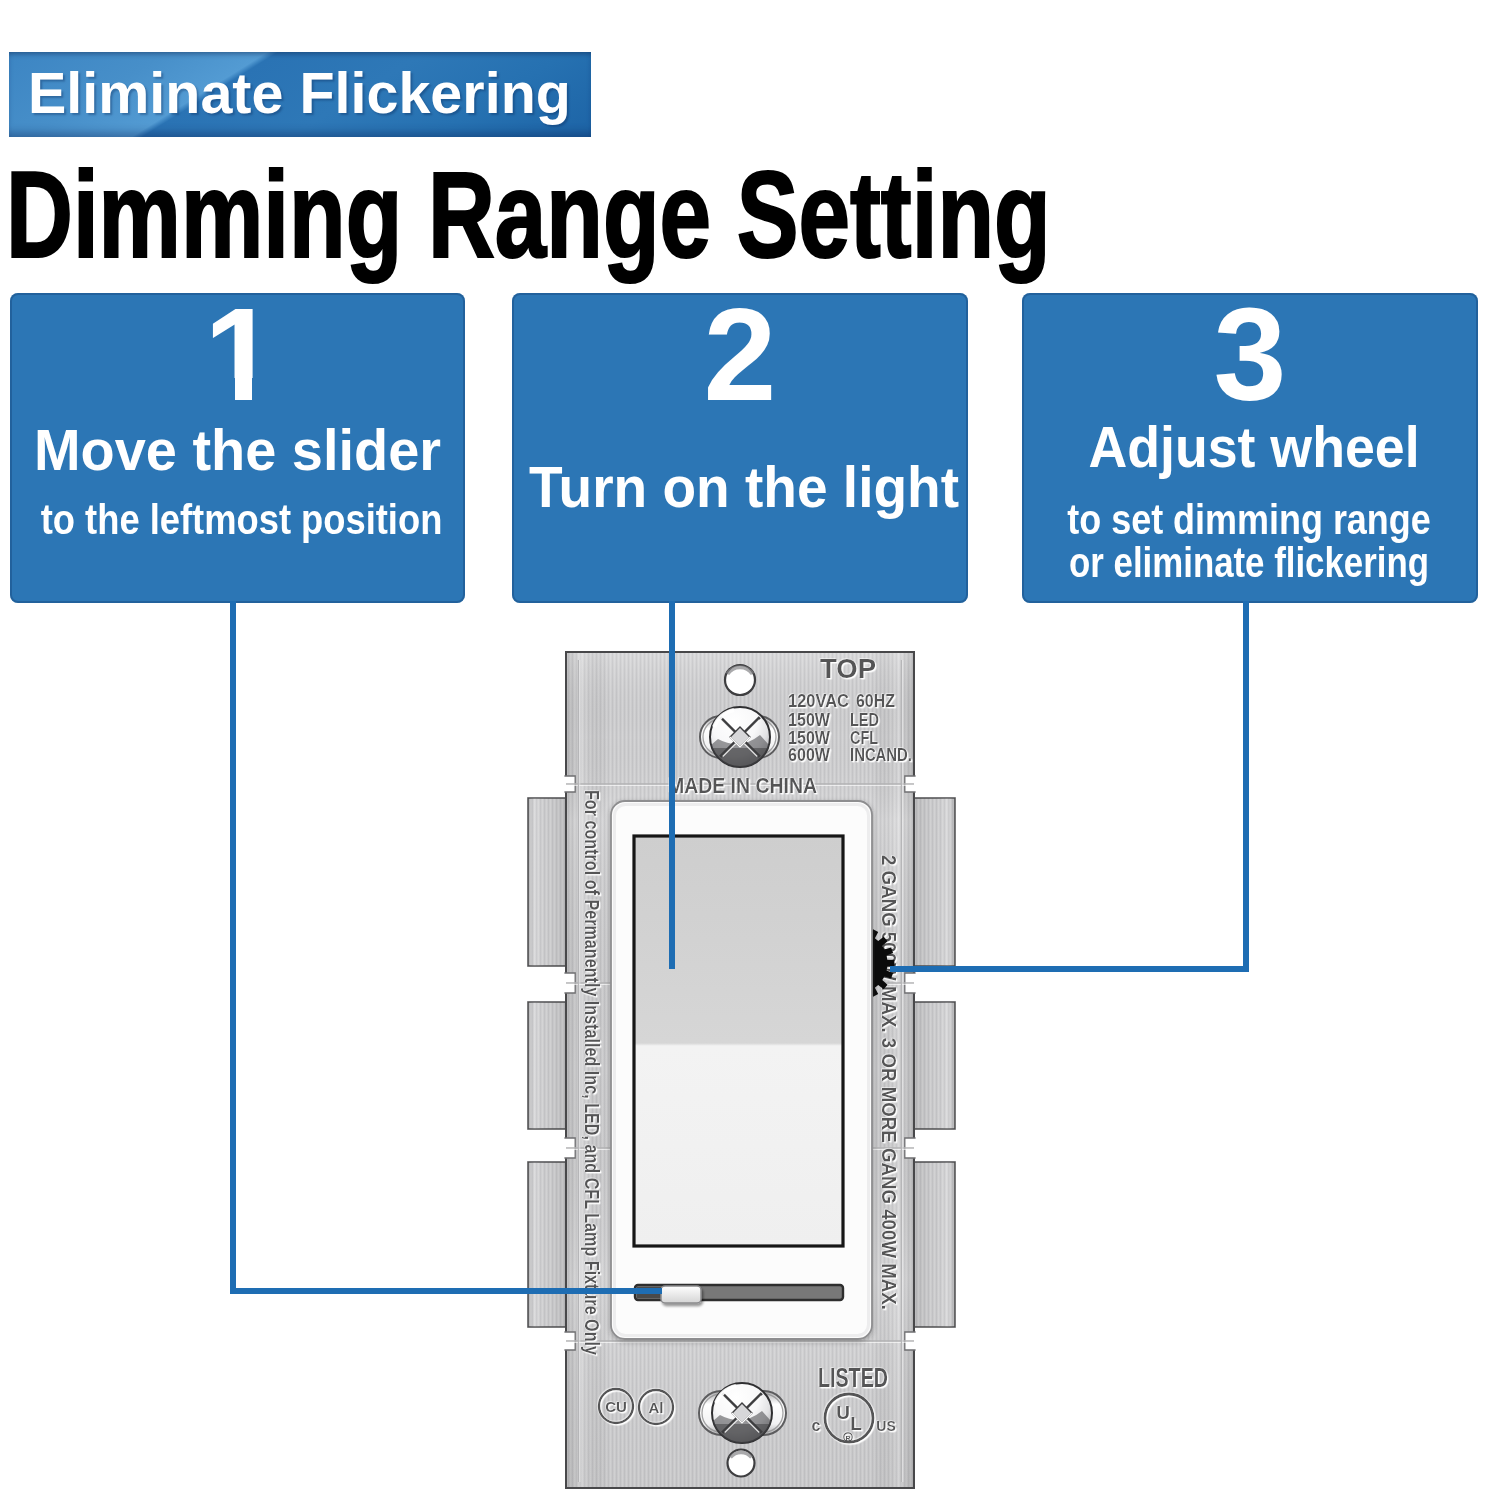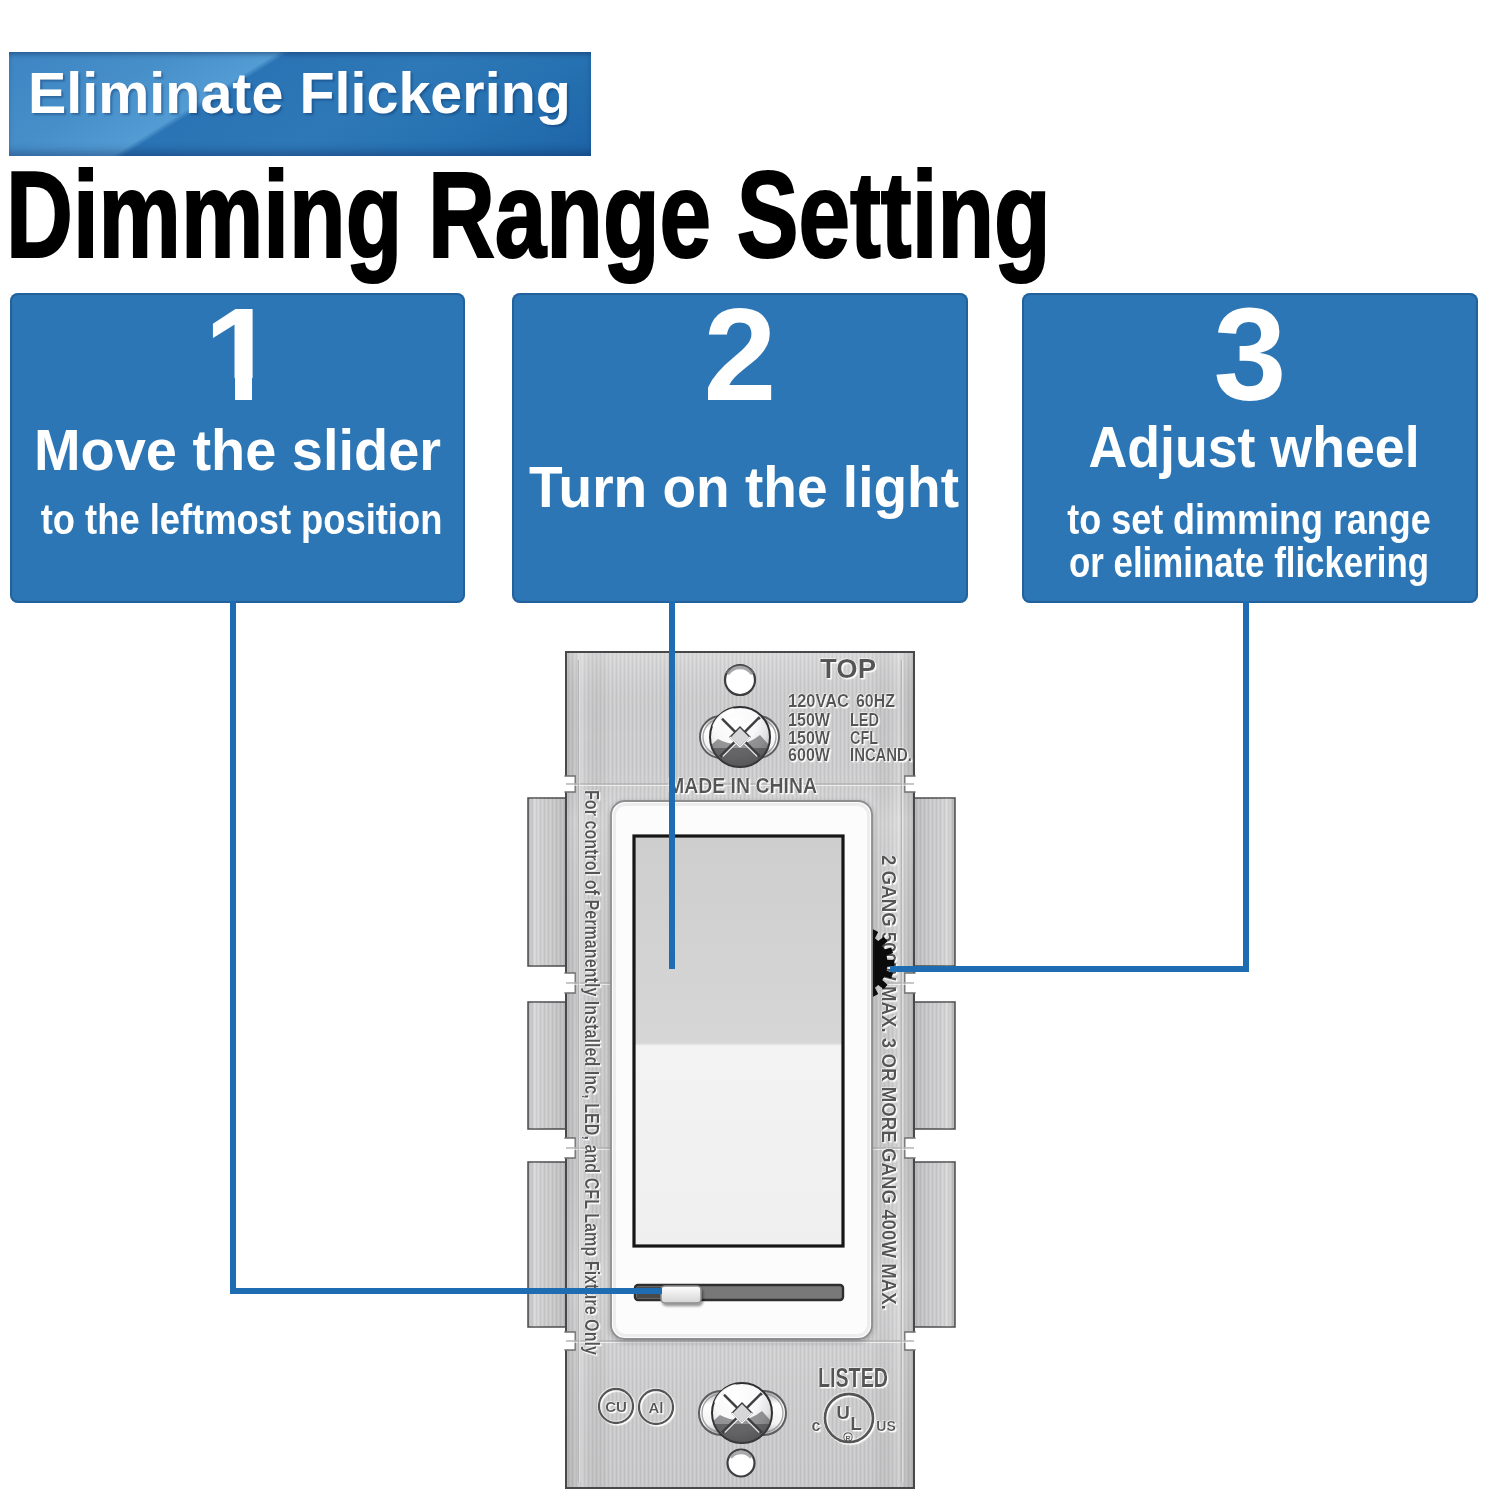--- a/index.html
+++ b/index.html
@@ -1,17 +1,17 @@
 <!DOCTYPE html>
 <html><head>
 <meta charset="utf-8">
 <style>
 html,body{margin:0;padding:0;}
 body{width:1494px;height:1500px;background:#fff;font-family:"Liberation Sans",sans-serif;position:relative;overflow:hidden;}
-#banner{position:absolute;left:9px;top:52px;width:582px;height:104px;
+#banner{position:absolute;left:9px;top:52px;width:582px;height:85px;
  background:linear-gradient(148deg,#3c85c3 0%,#478fc9 22%,#539bd3 36%,#2a73b4 37.5%,#2e78b7 58%,#2671b1 78%,#1d64a6 100%);
  box-shadow:inset 0 5px 5px -3px rgba(10,30,70,.45), inset 0 -9px 10px -5px rgba(10,30,80,.4);}
 #banner span{position:absolute;left:19px;top:7px;font-size:58px;transform:scaleX(0.9907);transform-origin:0 0;font-weight:bold;color:#fff;white-space:nowrap;text-shadow:2px 2px 2px rgba(10,40,90,.35);}
 #title{position:absolute;left:6px;top:144px;font-size:123px;font-weight:bold;color:#000;white-space:nowrap;transform:scaleX(0.753);transform-origin:0 0;-webkit-text-stroke:2.2px #000;}
 .step{position:absolute;top:293px;height:310px;background:#2c76b5;border-radius:8px;color:#fff;font-weight:bold;box-shadow:inset 0 0 0 2px rgba(23,74,126,0.45);}
 #s1{left:10px;width:455px;}
 #s2{left:512px;width:456px;}
 #s3{left:1022px;width:456px;}
 .step div{position:absolute;width:100%;text-align:center;white-space:nowrap;line-height:1;}
 .num{font-size:131px;top:-4px;}

